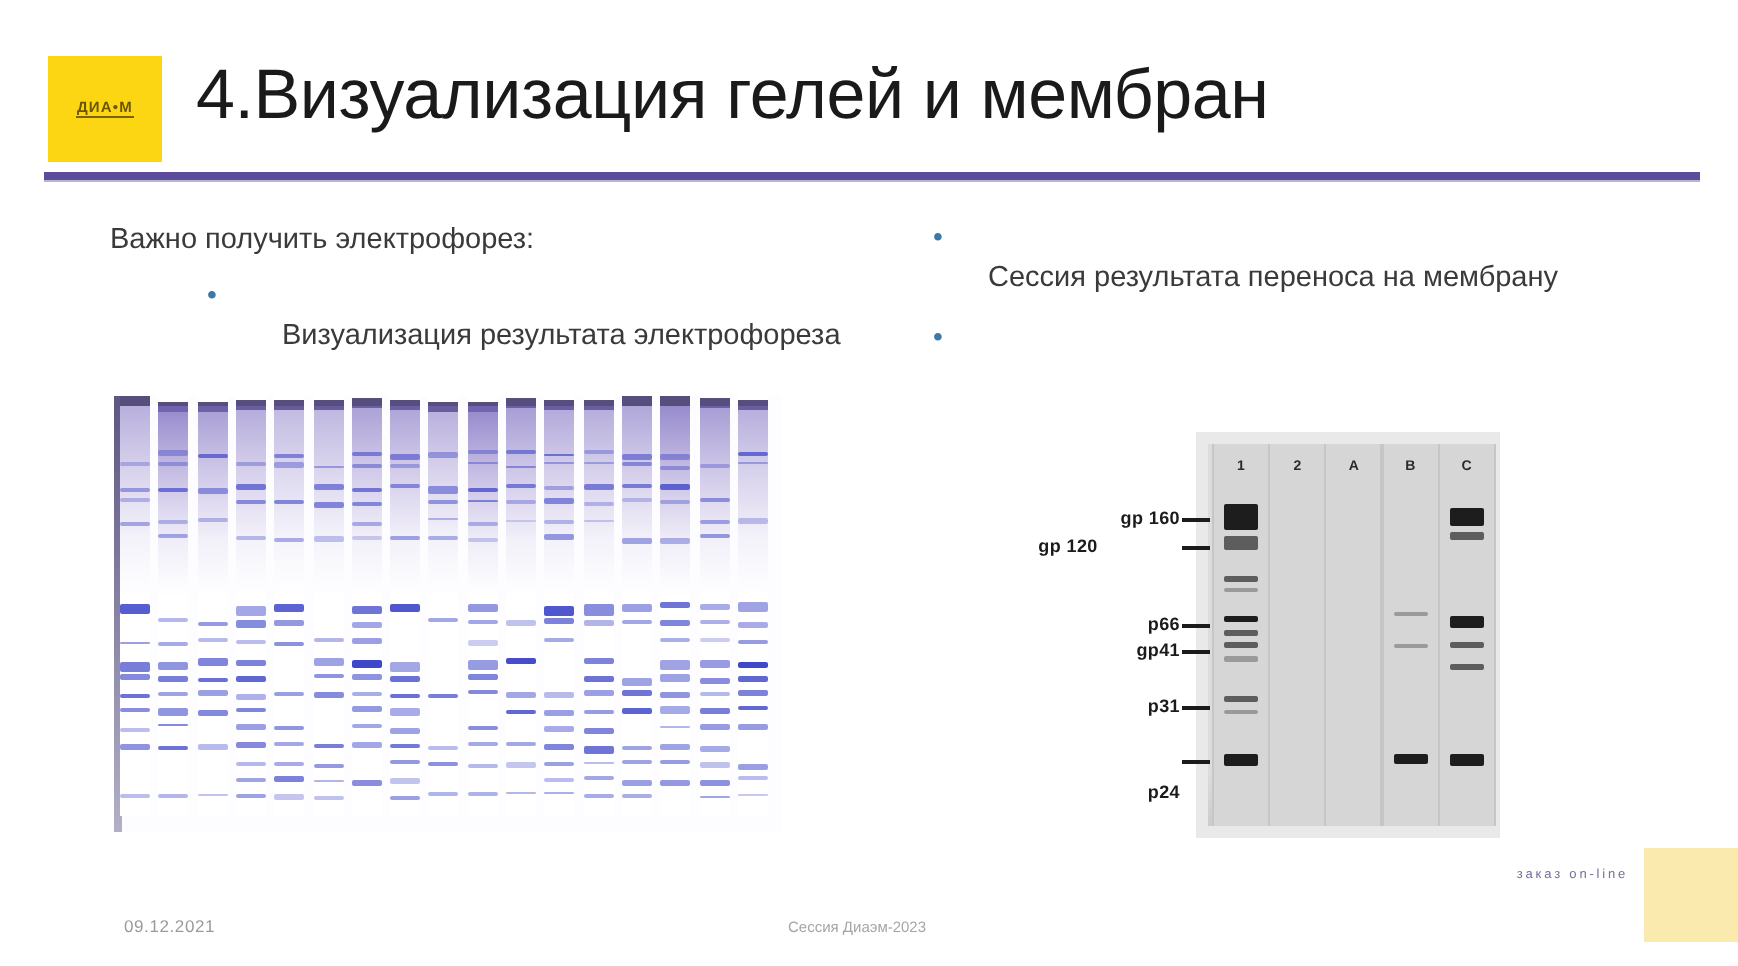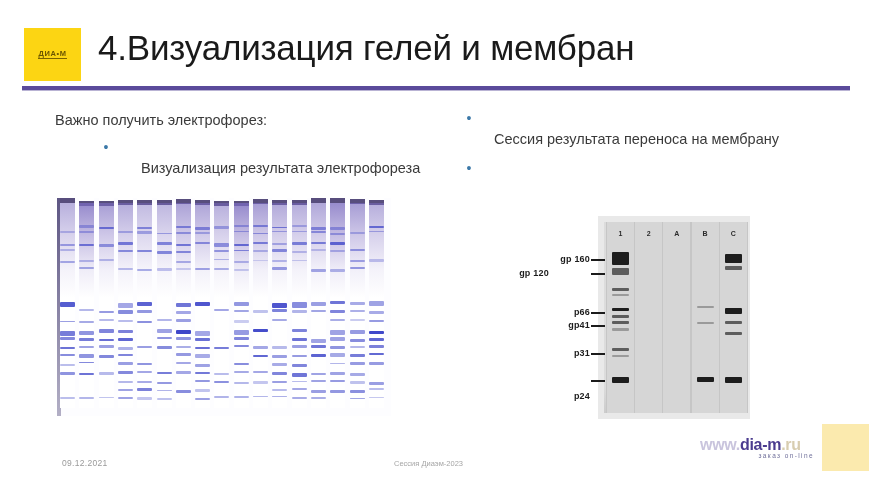--- a/index.html
+++ b/index.html
@@ -568,20 +568,17 @@
       <div class="mk-line" style="left: 591px; width: 14px; top: 325px;"></div>
       <div class="mk" style="left: 542px; width: 48px; text-align: right; top: 348px; position: absolute;">p31</div>
       <div class="mk-line" style="left: 591px; width: 14px; top: 353px;"></div>
       <div class="mk" style="left: 542px; width: 48px; text-align: right; top: 375px; position: absolute; margin-top: 16px;">p24</div>
       <div class="mk-line" style="left: 591px; width: 14px; top: 380px;"></div>
     </div>
 
   <div class="foot-date">09.12.2021</div>
   <div class="foot-center">Сессия Диаэм-2023</div>
   <div class="foot-logo">
-    <div class="fl-line">
-      <span class="fl-www">www.</span><span class="fl-dia">dia-m</span><span class="fl-ru">.ru</span>
-    </div>
     <div class="fl-sub">заказ on-line</div>
   </div>
   <div class="yellow-chip"></div>
 
 </div>
 
 </body></html>

